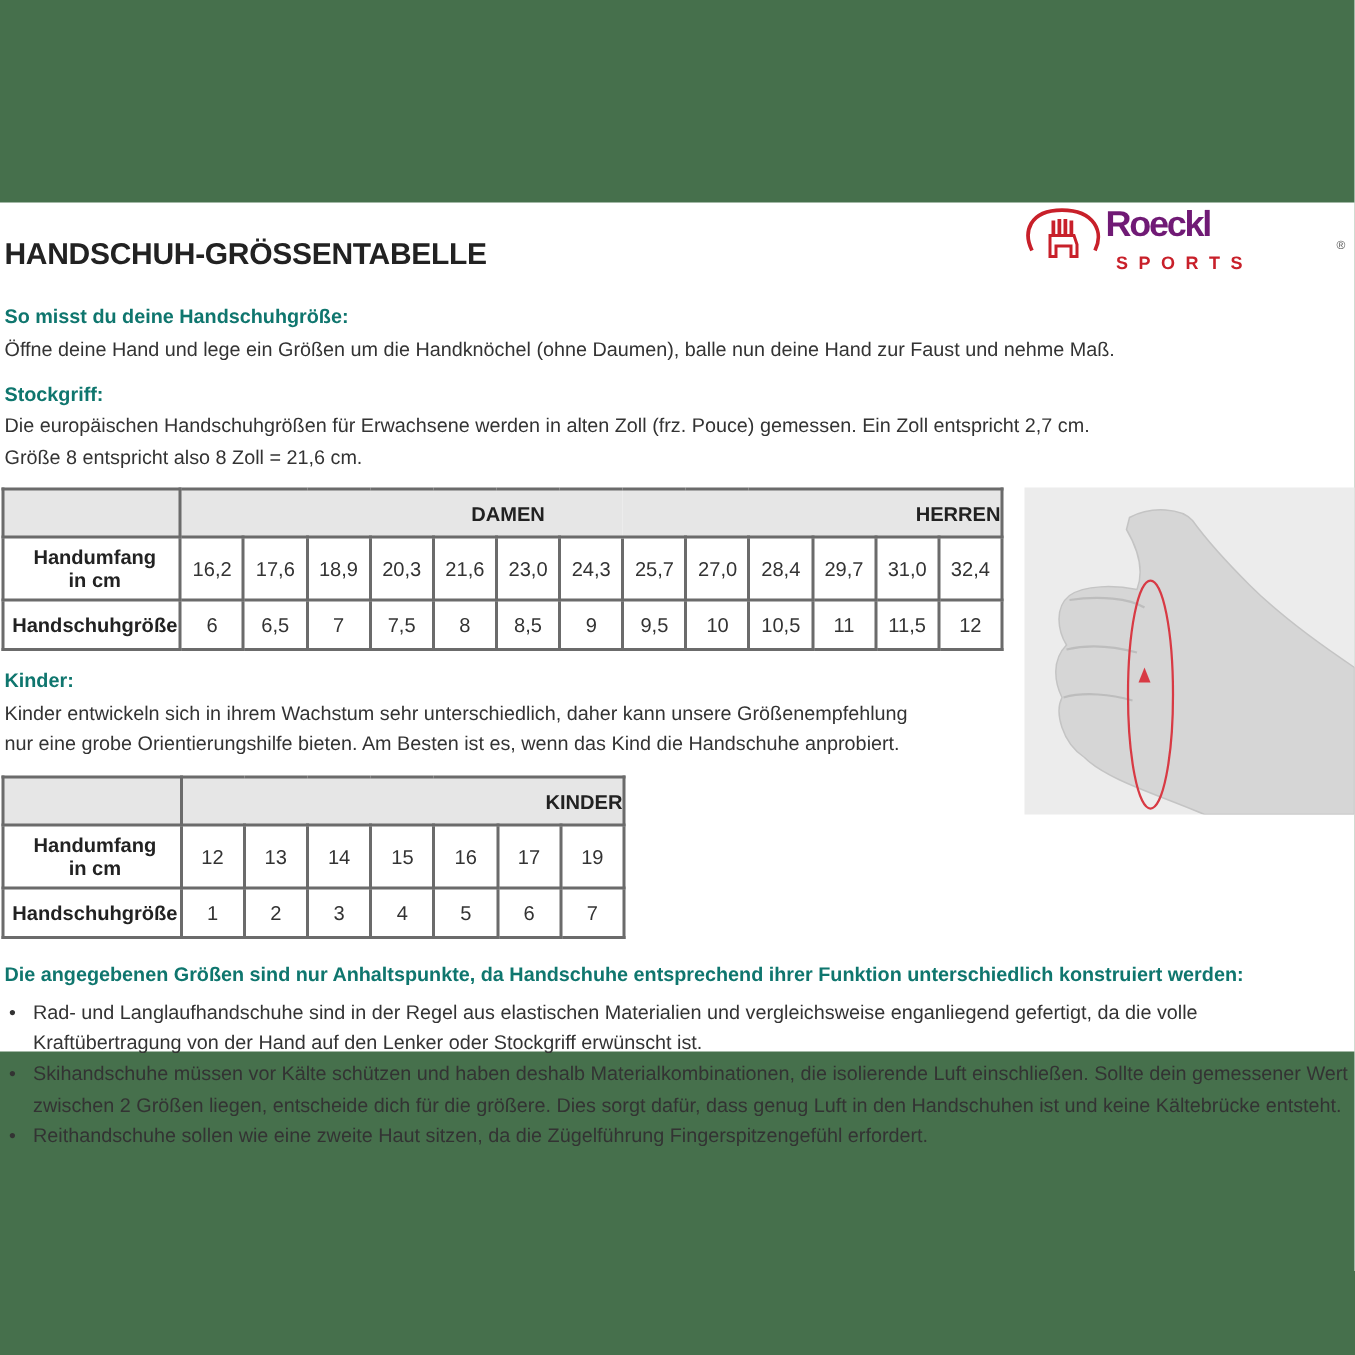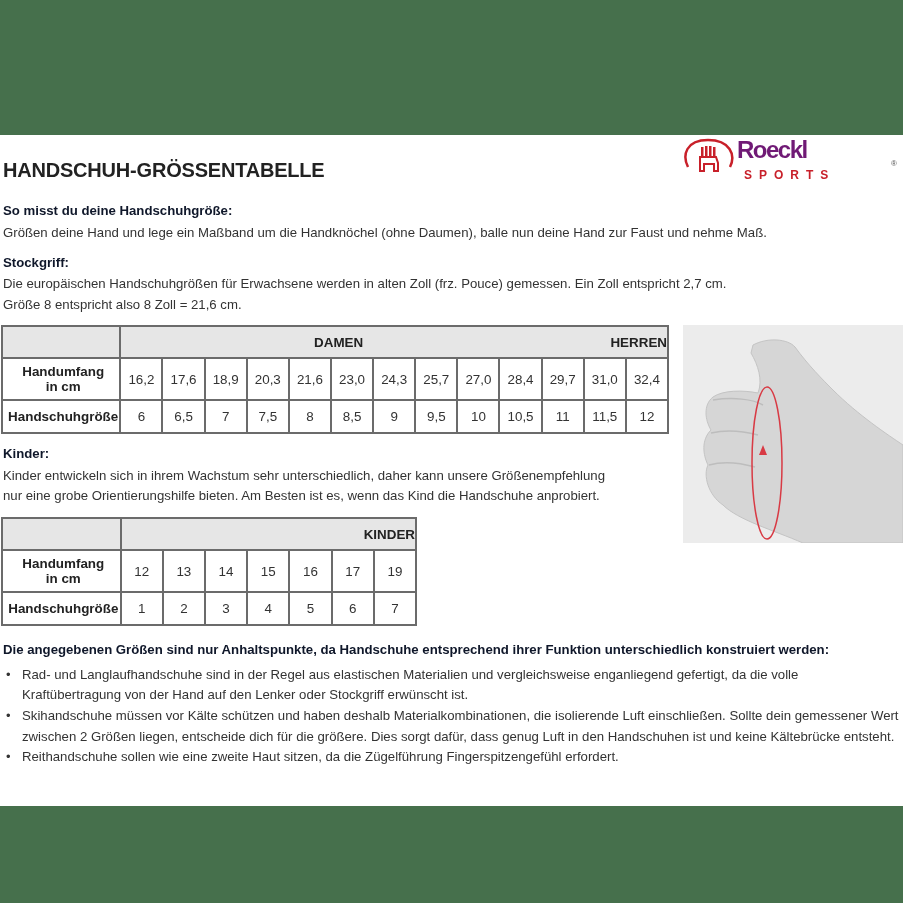--- a/index.html
+++ b/index.html
@@ -1,26 +1,26 @@
 <!DOCTYPE html>
 <html><head>
 <meta charset="utf-8">
 <style>
   html, body { margin:0; padding:0; }
   body { width:903px; height:903px; background:#46704c; position:relative; overflow:hidden;
          font-family:"Liberation Sans", sans-serif; color:#333; }
-  .page { position:absolute; left:0; top:135px; width:903px; height:671px; background:#fff; }
+  .page { position:absolute; left:0; top:135px; width:903px; height:566px; background:#fff; }
   .title { position:absolute; left:3px; top:24px; font-size:20px; font-weight:bold; color:#222; letter-spacing:-0.2px; }
   .logo { position:absolute; left:682px; top:0px; width:221px; height:52px; }
   .logo .brand { position:absolute; left:55px; top:1px; font-size:24px; font-weight:bold; color:#701a75; letter-spacing:-1.5px; }
   .logo .reg { position:absolute; left:209px; top:24px; font-size:8px; color:#555; }
   .logo .sports { position:absolute; left:62px; top:33px; font-size:12px; color:#c8202a; letter-spacing:7px; font-weight:bold; }
   .logo svg { position:absolute; left:0; top:2px; }
   .t { position:absolute; left:3px; font-size:13.2px; line-height:20px; white-space:nowrap; color:#333; }
-  .b { font-weight:bold; color:#0f172a; }
+  .b { font-weight:bold; color:#0f766e; }
   table { position:absolute; border-collapse:collapse; font-size:13.4px; color:#333; }
   td { border:2px solid #6b6b6b; text-align:center; padding:0; }
   td.hdr { background:#e6e6e6; font-weight:bold; color:#222; height:27px;margin-left:40px; }
   td.lab { text-align:center; font-weight:bold; color:#222; padding-left:4px; line-height:15px; width:112px; }
   td.v { width:40px; }
   .hand { position:absolute; left:683px; top:190px; width:220px; height:218px; background:#ececec; }
   .bullets { position:absolute; left:0; top:530px; width:903px; }
   .bul { position:absolute; left:6px; font-size:13px; }
   .bt { position:absolute; left:22px; font-size:13.2px; line-height:20px; white-space:nowrap; color:#333; }
 </style>
@@ -38,21 +38,21 @@
       <rect x="27" y="9" width="2.5" height="11" fill="#c8202a"></rect>
       <rect x="31" y="10" width="2.5" height="10" fill="#c8202a"></rect>
       <path d="M18 20 L34 20 L36 26 L36 34 L32 34 L32 27 L22 27 L22 34 L18 34 Z" fill="none" stroke="#c8202a" stroke-width="2"></path>
     </svg>
     <span class="brand">Roeckl</span>
     <span class="reg">®</span>
     <span class="sports">SPORTS</span>
   </div>
 
   <div class="t b" style="top:66px">So misst du deine Handschuhgröße:</div>
-  <div class="t" style="top:88px">Größen deine Hand und lege ein Maßband um die Handknöchel (ohne Daumen), balle nun deine Hand zur Faust und nehme Maß.</div>
+  <div class="t" style="top:88px">Öffne deine Hand und lege ein Größen um die Handknöchel (ohne Daumen), balle nun deine Hand zur Faust und nehme Maß.</div>
 
   <div class="t b" style="top:118px">Stockgriff:</div>
   <div class="t" style="top:139px">Die europäischen Handschuhgrößen für Erwachsene werden in alten Zoll (frz. Pouce) gemessen. Ein Zoll entspricht 2,7 cm.</div>
   <div class="t" style="top:160px">Größe 8 entspricht also 8 Zoll = 21,6 cm.</div>
 
   <table style="left:1px; top:190px; width:668px;">
     <tbody>
         <tr style="height:32px">
       <td class="hdr" colspan="1"></td>
       <td class="hdr" colspan="7" style="border-right:none; text-align:right; padding-right:52px">DAMEN</td>

